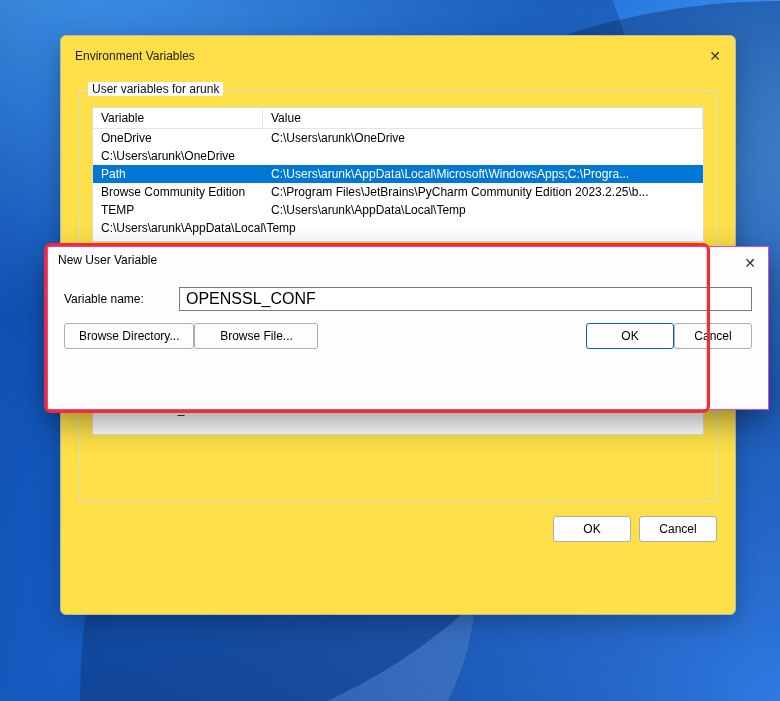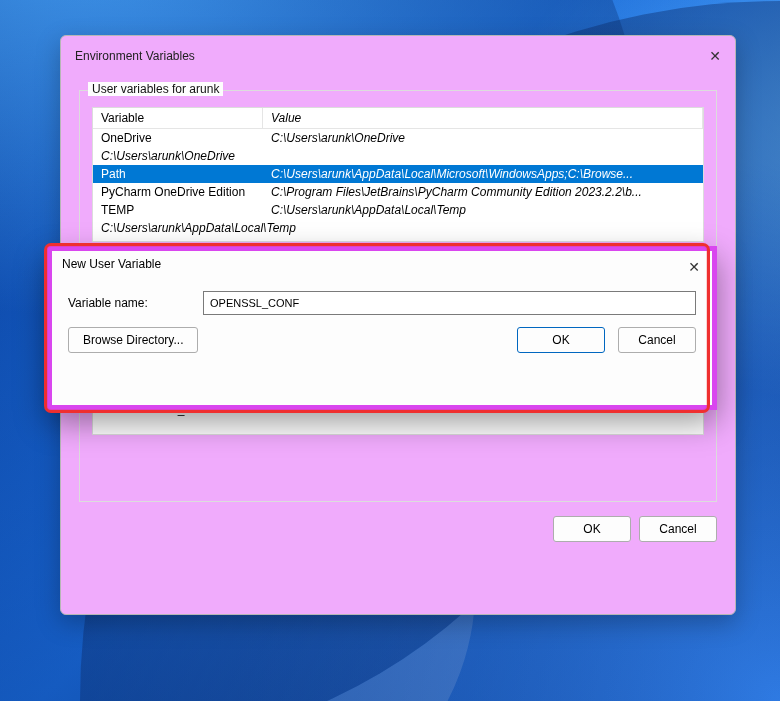--- a/index.html
+++ b/index.html
@@ -34,21 +34,21 @@
   .wallpaper::after {
     width: 1400px; height: 1400px; right: -700px; bottom: -700px;
     background: radial-gradient(closest-side, rgba(255,255,255,0.08), rgba(10,40,100,0.4));
   }
 
   
   .env-window {
     position: absolute;
     left: 60px; top: 35px;
     width: 676px; height: 580px;
-    background: #f0abfc;
+    background: #fde047;
     border: 1px solid #b6b6b6;
     border-radius: 6px;
     box-shadow: 0 8px 24px rgba(0,0,0,0.25);
     padding: 8px 0 0 0;
   }
   .env-title-row {
     display: flex; align-items: center;
     padding: 2px 10px 10px 14px;
     font-size: 12px; color: #222;
   }
@@ -83,21 +83,21 @@
   }
   .th, .td {
     font-size: 12px;
     padding: 3px 8px;
     white-space: nowrap;
     overflow: hidden;
     text-overflow: ellipsis;
   }
   .th { color: #000; border-right: 1px solid #e5e5e5; }
   .col-var { width: 170px; flex: 0 0 170px; }
-  .col-val { flex: 1 1 auto; min-width: 0; font-style: italic; }
+  .col-val { flex: 1 1 auto; min-width: 0; }
   .tbody .row { display: flex; align-items: flex-end; }
   .tbody .row.selected { background: #0078d4; color: #fff; }
   .tbody .td { padding: 2px 8px; }
 
   .button-row {
     display: flex; justify-content: flex-end; gap: 8px;
     margin-top: 10px;
   }
   .win-btn {
     min-width: 78px; height: 26px;
@@ -116,60 +116,60 @@
   
   #user-groupbox { height: 180px; }
   #sys-groupbox  { height: 210px; margin-top: 22px; }
   #sys-groupbox .table { height: 126px; }
   #user-groupbox .table { height: 135px; }
 
   
   .modal {
     position: absolute;
     left: 47px; top: 246px;
-    width: 670px; height: 164px;
+    width: 722px; height: 164px;
     background: #fdfdfd;
-    border: 5px solid #d946ef;
+    border: 1px solid #d946ef;
     box-shadow: 0 12px 30px rgba(0,0,0,0.4);
   }
   .modal-highlight {
     position: absolute;
     left: 44px; top: 243px;
     width: 666px; height: 170px;
     border: 3px solid #ef2f2f;
     border-radius: 7px;
     pointer-events: none;
     box-shadow: 0 0 0 1px rgba(239,47,47,0.2) inset;
   }
   .modal-title-row {
     display: flex; padding: 6px 8px 6px 10px; font-size: 12px;
   }
   .modal-title-row .title { flex: 1; }
   .modal-body {
     padding: 8px 16px 0 16px;
   }
   .field-row {
-    display: flex; align-items: center; gap: 27px;
+    display: flex; align-items: center; gap: 7px;
     margin-bottom: 12px;
   }
   .field-label { width: 108px; font-size: 12px; }
   .text-input {
     flex: 1; height: 24px;
     border: 1px solid #7a7a7a;
     padding: 2px 6px;
-    font-family: inherit; font-size: 11px;
+    font-family: inherit; font-size: 16px;
     outline: none;
     background: #fff;
   }
   .text-input.focused {
     border-color: #0067c0;
     box-shadow: inset 0 -1px 0 #0067c0;
   }
   .modal-btn-row {
-    display: flex; gap: 13px; align-items: center;
+    display: flex; gap: 0; align-items: center;
     padding: 0 16px;
   }
   .modal-btn-row .spacer { flex: 1; }
   .win-btn.primary { border-color: #0067c0; min-width: 88px; }
   .win-btn.wide { min-width: 124px; }
 </style>
 </head>
 <body>
 
 <div class="wallpaper"></div>
@@ -190,25 +190,25 @@
       <div class="tbody" id="user-tbody">
           <div class="row">
             <div class="td col-var">OneDrive</div>
             <div class="td col-val">C:\Users\arunk\OneDrive</div>
           </div>
           <div class="row">
             <div class="td col-val">C:\Users\arunk\OneDrive</div>
           </div>
           <div class="row selected">
             <div class="td col-var">Path</div>
-            <div class="td col-val">C:\Users\arunk\AppData\Local\Microsoft\WindowsApps;C:\Browse...</div>
-          </div>
-          <div class="row">
-            <div class="td col-var">PyCharm OneDrive Edition</div>
-            <div class="td col-val">C:\Program Files\JetBrains\PyCharm Community Edition 2023.2.2\b...</div>
+            <div class="td col-val">C:\Users\arunk\AppData\Local\Microsoft\WindowsApps;C:\Progra...</div>
+          </div>
+          <div class="row">
+            <div class="td col-var">Browse Community Edition</div>
+            <div class="td col-val">C:\Program Files\JetBrains\PyCharm Community Edition 2023.2.25\b...</div>
           </div>
           <div class="row">
             <div class="td col-var">TEMP</div>
             <div class="td col-val">C:\Users\arunk\AppData\Local\Temp</div>
           </div>
           <div class="row">
             <div class="td col-val">C:\Users\arunk\AppData\Local\Temp</div>
           </div>
         </div>
     </div>
@@ -259,19 +259,20 @@
     <span class="close-x">✕</span>
   </div>
   <div class="modal-body">
     <div class="field-row">
       <span class="field-label">Variable name:</span>
       <input class="text-input" value="OPENSSL_CONF" style="">
     </div>
   </div>
   <div class="modal-btn-row">
     <button class="win-btn wide">Browse Directory...</button>
+    <button class="win-btn wide">Browse File...</button>
     <span class="spacer"></span>
     <button class="win-btn primary">OK</button>
     <button class="win-btn">Cancel</button>
   </div>
 </div>
 
 <div class="modal-highlight"></div>
 
 </body></html>

